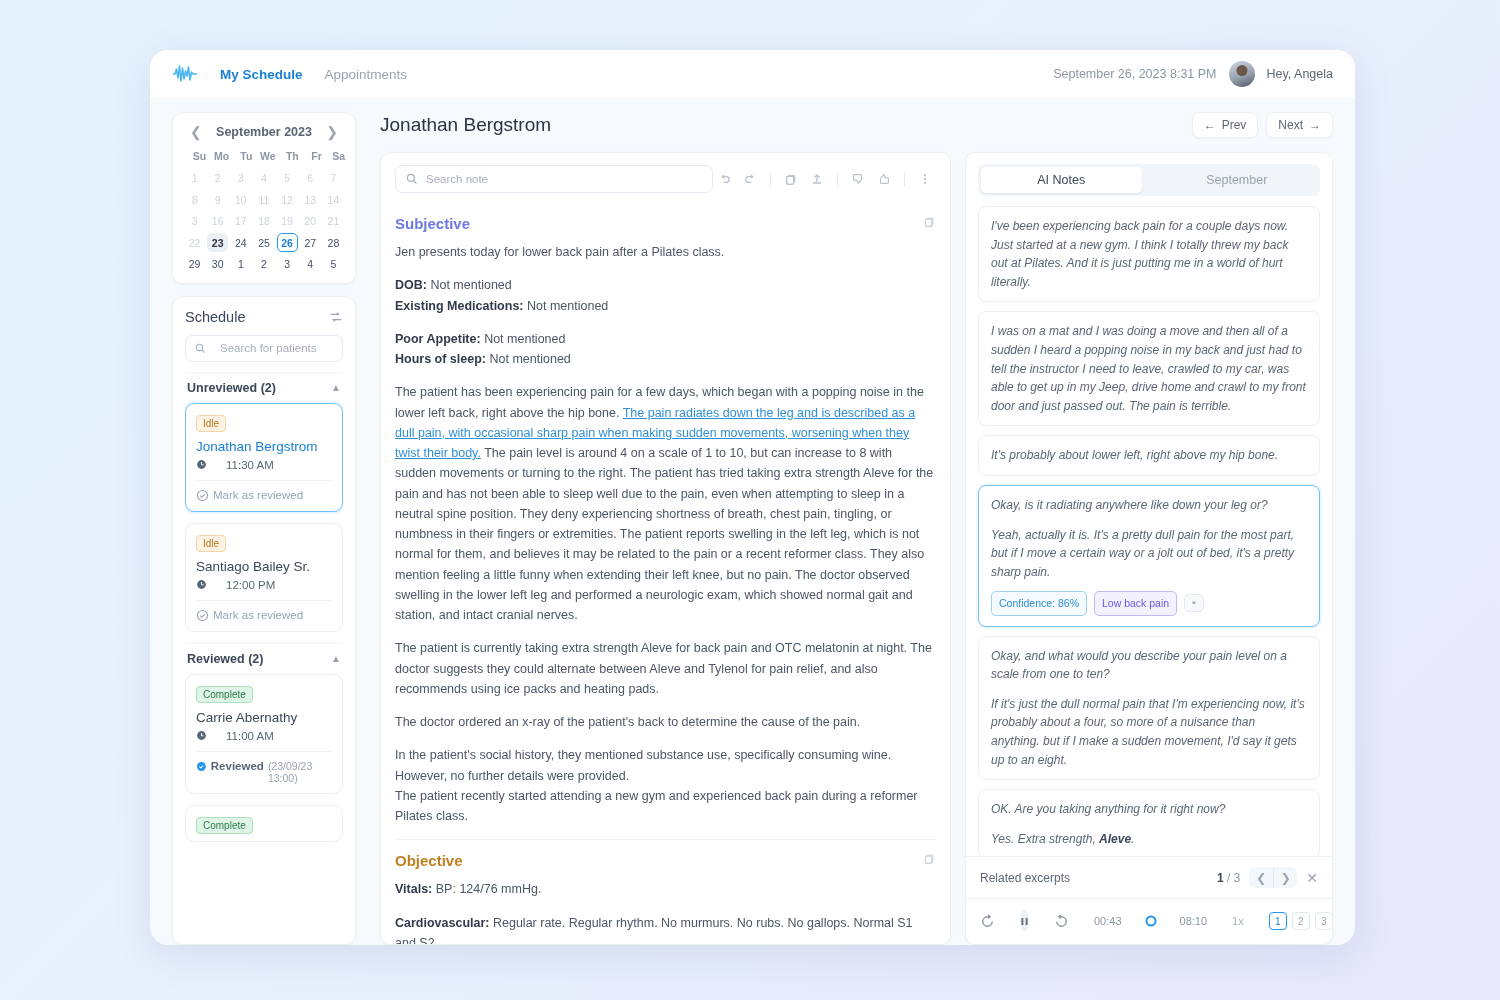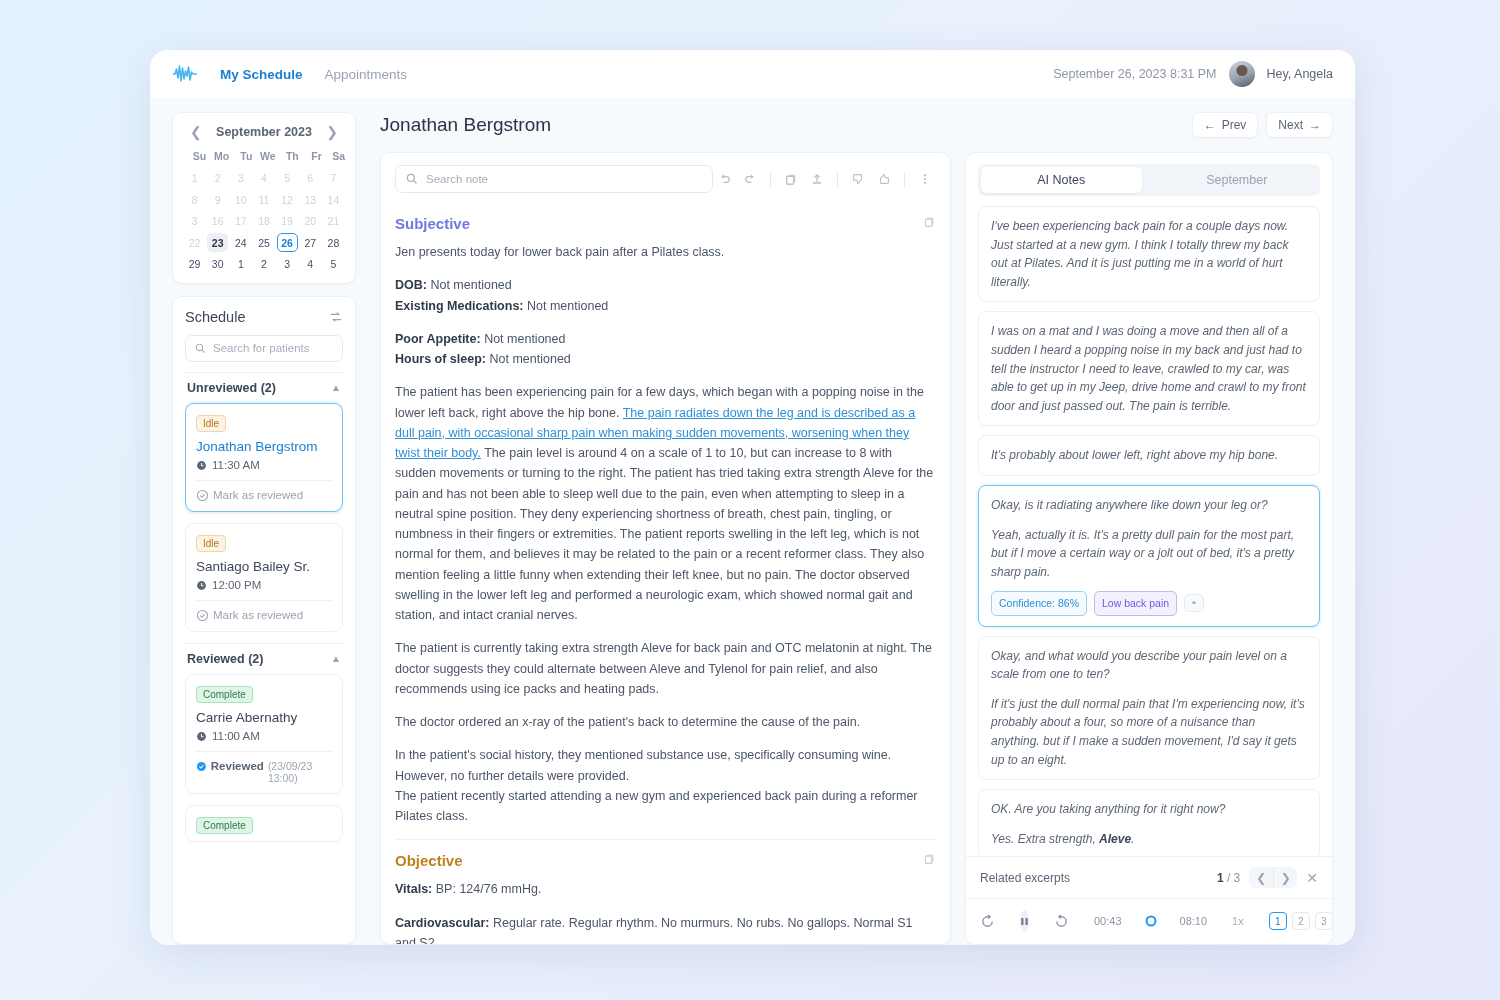--- a/index.html
+++ b/index.html
@@ -81,21 +81,21 @@
   .day.muted { color:#ccd3dd; }
   .day.sel { background:#eceff4; font-weight:bold; color:#2b3446; }
   .day.today { border:1.6px solid #2196f3; color:#1a7fd4; font-weight:bold; }
 
   
   .sched { padding: 12px 12px 10px; display:flex; flex-direction:column; min-height:0; flex:1; }
   .sched-head { display:flex; align-items:center; justify-content:space-between; margin-bottom:10px; }
   .sched-title { font-size:14.5px; color:#3c4759; font-weight:normal; }
   .refresh { color:#9aa4b2; cursor:pointer; display:flex; }
   .searchbox {
-    display:flex; align-items:center; gap:7px;
+    display:flex; align-items:center; gap:14px;
     border:1px solid #e6eaf0; border-radius:7px; height:27px; padding: 0 9px;
     margin-bottom: 10px;
   }
   .searchbox .ph { font-size:11.5px; color:#a6afbc; }
   .group-head {
     display:flex; align-items:center; justify-content:space-between;
     font-size:12.5px; color:#3c4759; font-weight:bold;
     padding: 8px 2px 8px; border-top:1px solid #f0f2f6; cursor:pointer;
   }
   .scroller { overflow:hidden; flex:1; min-height:0; }
@@ -105,21 +105,21 @@
   }
   .pcard.active { border:1.6px solid #6ec0f5; box-shadow:0 0 0 2px rgba(110,192,245,.15); }
   .badge {
     display:inline-block; font-size:10px; padding:2px 6px; border-radius:4px;
     border:1px solid; margin-bottom:7px;
   }
   .badge.idle { color:#b4761a; background:#fdf3e3; border-color:#f0d5a8; }
   .badge.complete { color:#2f7a4d; background:#dff5e6; border-color:#a9e0bd; }
   .pname { font-size:13.5px; color:#3c4759; margin-bottom:5px; }
   .pcard.active .pname { color:#1a7fd4; }
-  .ptime { display:flex; align-items:flex-end; gap:5px; font-size:11.5px; color:#5b6675; padding-bottom:9px; }
+  .ptime { display:flex; align-items:flex-start; gap:19px; font-size:11.5px; color:#5b6675; padding-bottom:9px; }
   .pfoot {
     border-top:1px solid #f0f2f6; padding: 8px 0 9px;
     display:flex; gap:4px; font-size:11.5px; color:#9aa4b2; cursor:pointer;
   }
   .pfoot.done { color:#5b6675; }
   .pfoot.done .rv { font-weight:bold; }
   .pfoot .when { color:#9aa4b2; font-size:10.5px; }
 
   
   .rightside { flex:1; display:flex; flex-direction:column; min-width:0; padding: 14px 22px 0 8px; }

